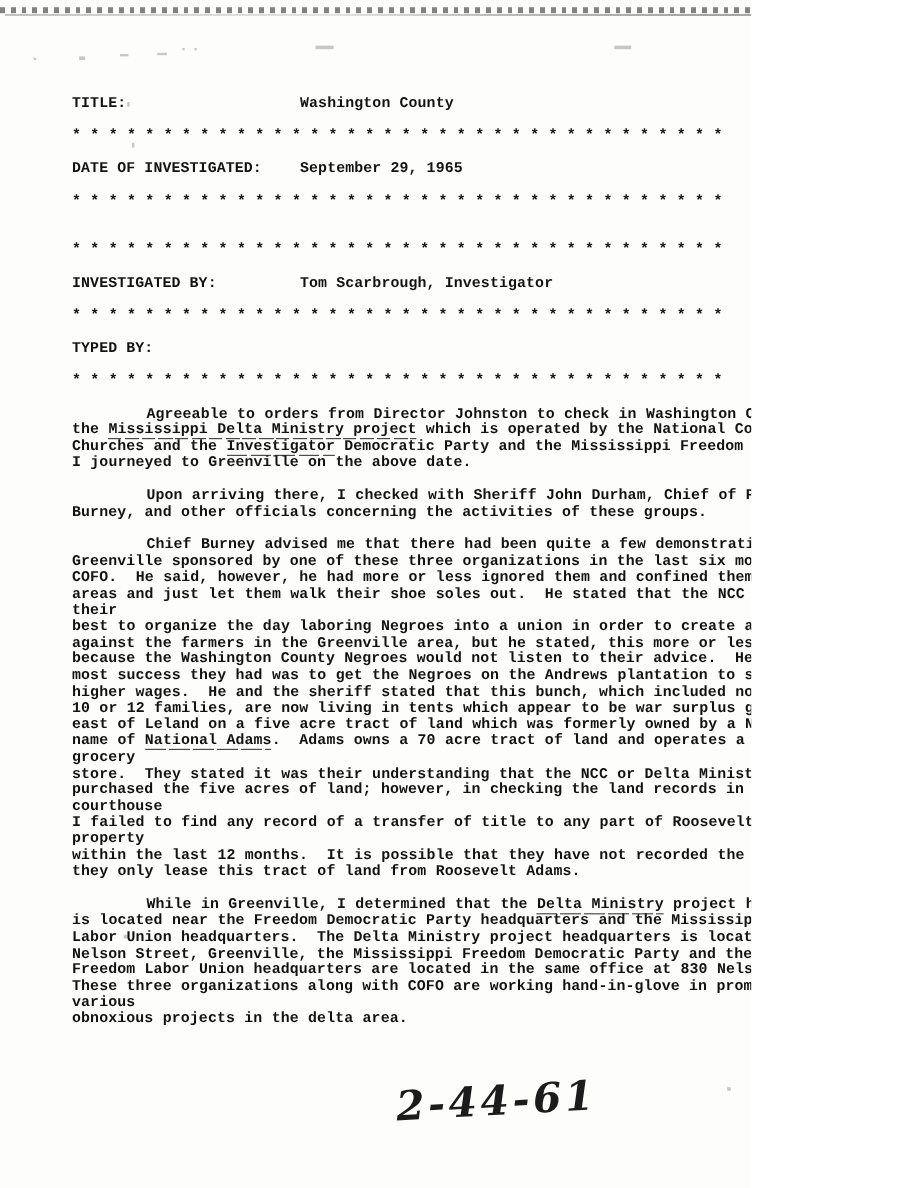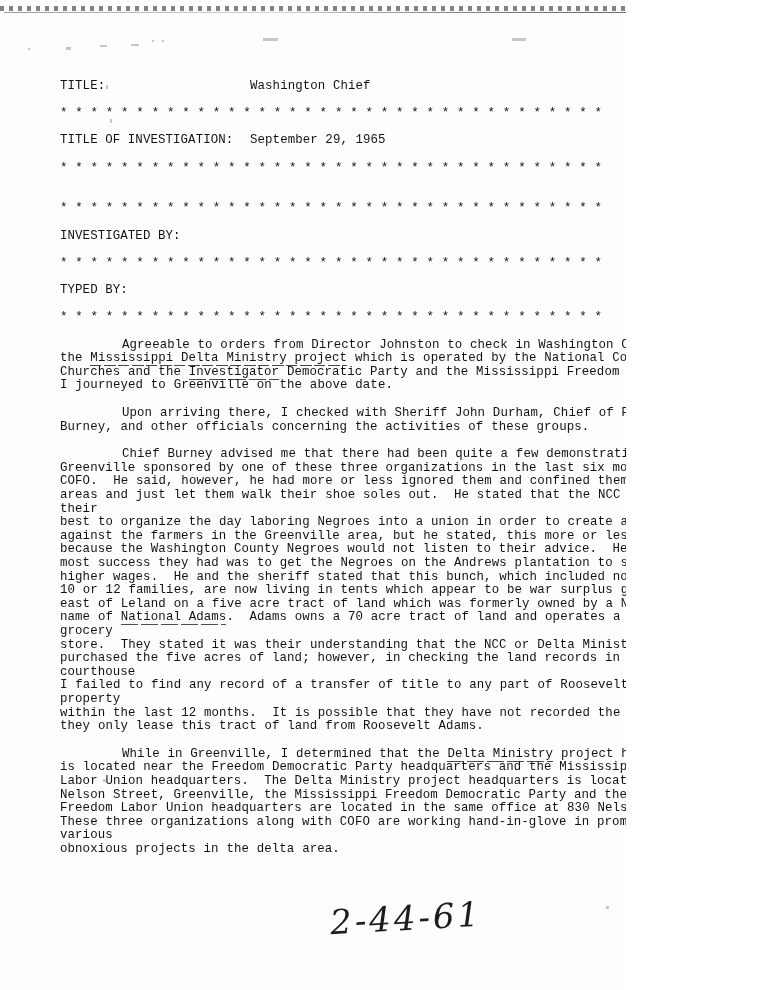--- a/index.html
+++ b/index.html
@@ -9,20 +9,21 @@
   }
 
   #page {
     position: relative;
     width: 626px;
     height: 990px;
     background: #fdfdfc;
     overflow: hidden;
     font-family: "Liberation Mono", "DejaVu Sans Mono", monospace;
     color: #121212;
+    font-weight: bold;
   }
 
   
   #scan-top-border {
     position: absolute;
     top: 6px;
     left: 0;
     width: 763px;
     height: 5px;
     background-image:
@@ -143,40 +144,41 @@
   <div class="speck" style="left:110px; top:119px; width:2px; height:4px;"></div>
   <div class="speck" style="left:28px;  top:48px;  width:2px; height:2px;"></div>
   <div class="speck" style="left:716px; top:920px; width:3px; height:3px;"></div>
   <div class="speck" style="left:606px; top:906px; width:3px; height:3px;"></div>
   <div class="speck" style="left:103px; top:779px; width:3px; height:3px;"></div>
 
   <div id="sheet">
 
     <div class="hdr-row">
       <span class="hdr-label">TITLE:</span>
-      <span class="hdr-value">Washington Chief</span>
-    </div>
-    <div class="gap-s"></div>
-    <div class="star-row">* * * * * * * * * * * * * * * * * * * * * * * * * * * * * * * * * * * *</div>
-    <div class="gap-s"></div>
-
-    <div class="hdr-row">
-      <span class="hdr-label">TITLE OF INVESTIGATION:</span>
+      <span class="hdr-value">Washington County</span>
+    </div>
+    <div class="gap-s"></div>
+    <div class="star-row">* * * * * * * * * * * * * * * * * * * * * * * * * * * * * * * * * * * *</div>
+    <div class="gap-s"></div>
+
+    <div class="hdr-row">
+      <span class="hdr-label">DATE OF INVESTIGATED:</span>
       <span class="hdr-value">September 29, 1965</span>
     </div>
     <div class="gap-s"></div>
     <div class="star-row">* * * * * * * * * * * * * * * * * * * * * * * * * * * * * * * * * * * *</div>
     <div class="gap-s"></div>
 
     <div class="gap-s"></div>
     <div class="star-row">* * * * * * * * * * * * * * * * * * * * * * * * * * * * * * * * * * * *</div>
     <div class="gap-s"></div>
 
     <div class="hdr-row">
       <span class="hdr-label">INVESTIGATED BY:</span>
+      <span class="hdr-value">Tom Scarbrough, Investigator</span>
     </div>
     <div class="gap-s"></div>
     <div class="star-row">* * * * * * * * * * * * * * * * * * * * * * * * * * * * * * * * * * * *</div>
     <div class="gap-s"></div>
 
     <div class="hdr-row">
       <span class="hdr-label">TYPED BY:</span>
     </div>
     <div class="gap-s"></div>
     <div class="star-row">* * * * * * * * * * * * * * * * * * * * * * * * * * * * * * * * * * * *</div>

